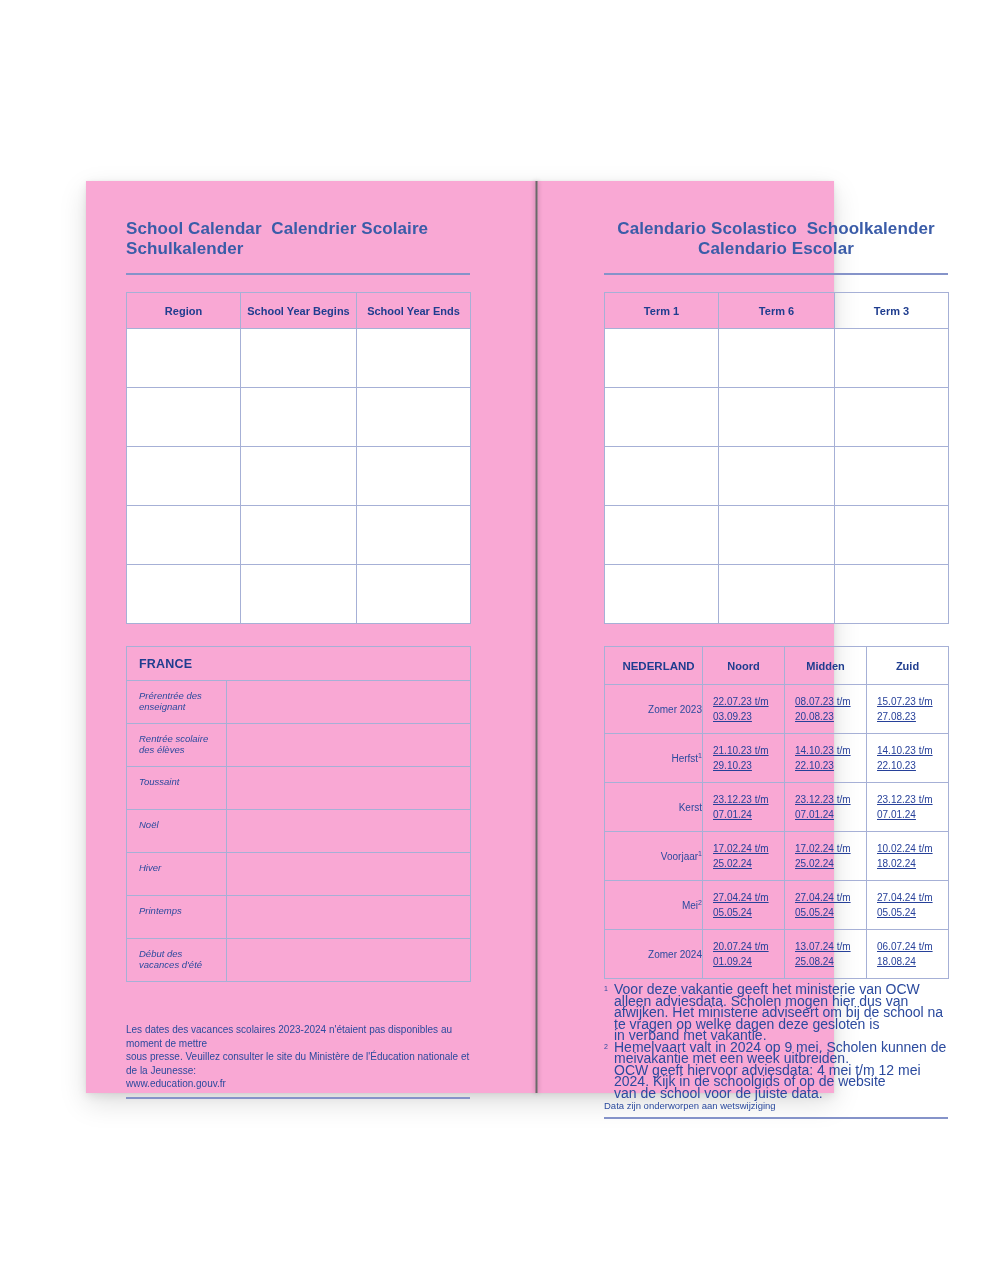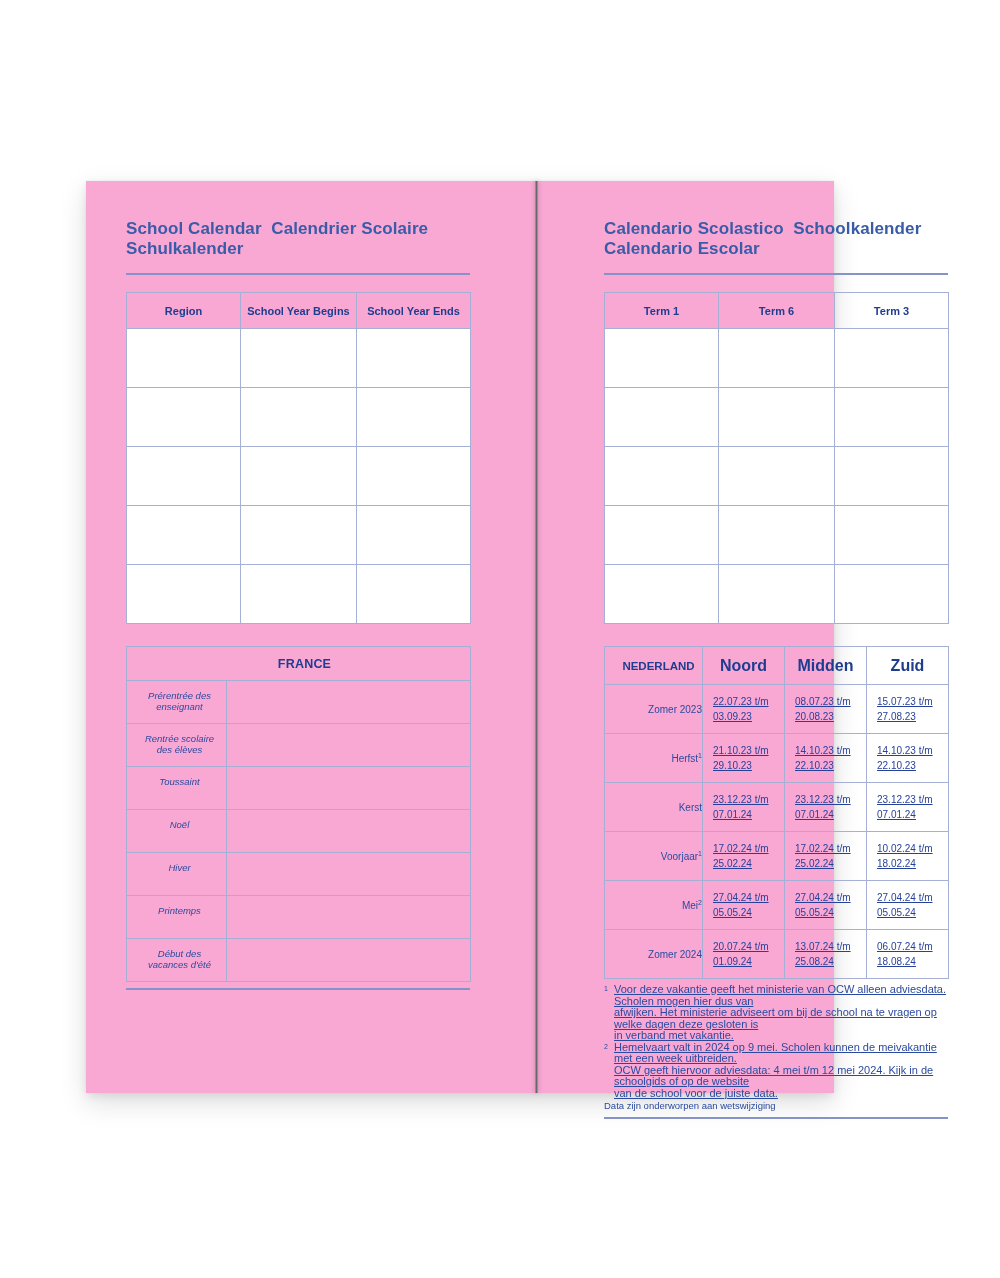--- a/index.html
+++ b/index.html
@@ -27,54 +27,54 @@
   .col-right { left: 518px; }
 
   .page-title {
     margin-top: 38px;
     font-size: 17px; font-weight: bold;
     line-height: 20px;
     color: #3A5CA8;
     white-space: pre-wrap;
     letter-spacing: 0.1px;
   }
-  .page-title.right { text-align: left; }
+  .page-title.right { text-align: center; }
   .title-rule {
     margin-top: 14px; height: 2px;
     background: #8593C9; border: none;
   }
 
   table { border-collapse: collapse; table-layout: fixed; width: 344px; }
   td, th { border: 1.5px solid #A6B0D6; }
 
   .grid-table { margin-top: 17px; }
   .grid-table th {
     height: 36px; font-size: 11px; font-weight: bold;
     color: #1F3D8F; text-align: center; vertical-align: middle;
   }
   .grid-table td { height: 59px; background: #fff; }
 
-  .france-table { margin-top: 22px; text-align: center; }
+  .france-table { margin-top: 22px; }
   .france-table .fr-head td {
     height: 34px; font-size: 12.5px; font-weight: bold;
     color: #1F3D8F; padding-left: 12px; vertical-align: middle;
     letter-spacing: 0.2px;
   }
   .france-table .fr-label {
     width: 100px; height: 43px;
     font-size: 9.5px; color: #2B4A9E;
     padding: 9px 6px 0 12px; vertical-align: top;
     line-height: 11px;
     font-style: italic;
   }
   .france-table .fr-entry { width: 244px; }
 
   .nl-table { margin-top: 22px; }
   .nl-table th {
-    height: 38px; font-size: 16px; font-weight: bold;
+    height: 38px; font-size: 11px; font-weight: bold;
     color: #1F3D8F; vertical-align: middle; text-align: center;
   }
   .nl-table th.nl-corner { text-align: center; padding-left: 10px; font-size: 11.5px; }
   .nl-table td { height: 49px; vertical-align: middle; }
   .nl-table .nl-label {
     font-size: 10px; color: #2B4A9E; padding-left: 10px; text-align: right;
   }
   .nl-table .nl-label sup { font-size: 7px; }
   .nl-table .nl-date {
     font-size: 10px; color: #27419A; padding-left: 10px;
@@ -90,22 +90,22 @@
   }
   .footnote-rule { margin-top: 6px; height: 2px; background: #8593C9; border: none; }
 
   .footnotes-nl { margin-top: 5px; }
   .fn-item { display: flex; }
   .fn-marker {
     flex: 0 0 10px; font-size: 7px; color: #2B4A9E;
     vertical-align: top; padding-top: 1px; font-weight: normal;
   }
   .fn-text {
-    flex: 1; font-size: 11px; line-height: 11.5px;
-    color: #2B4A9E; white-space: pre-line; text-decoration: underline;
+    flex: 1; font-size: 14px; line-height: 11.5px;
+    color: #2B4A9E; white-space: pre-line;
   }
   .fn-final {
     font-size: 9.5px; line-height: 12px; color: #2B4A9E; margin-top: 1px;
   }
   .footnotes-nl .footnote-rule { margin-top: 5px; }
 </style>
 </head>
 <body>
 
 <div class="sheet">
@@ -191,20 +191,23 @@
           <td class="fr-label">Printemps</td>
           <td class="fr-entry"></td>
         </tr>
         <tr>
           <td class="fr-label">Début des vacances d'été</td>
           <td class="fr-entry"></td>
         </tr>
       </tbody>
     </table>
 
+    <div class="footnote-fr">Les dates des vacances scolaires 2023-2024 n'étaient pas disponibles au moment de mettre
+sous presse. Veuillez consulter le site du Ministère de l'Éducation nationale et de la Jeunesse:
+www.education.gouv.fr</div>
     <div class="footnote-rule"></div>
   </div>
 
   <div class="col col-right">
     <div class="page-title right">Calendario Scolastico  Schoolkalender
 Calendario Escolar</div>
     <div class="title-rule"></div>
 
     <table class="grid-table">
       <colgroup>

